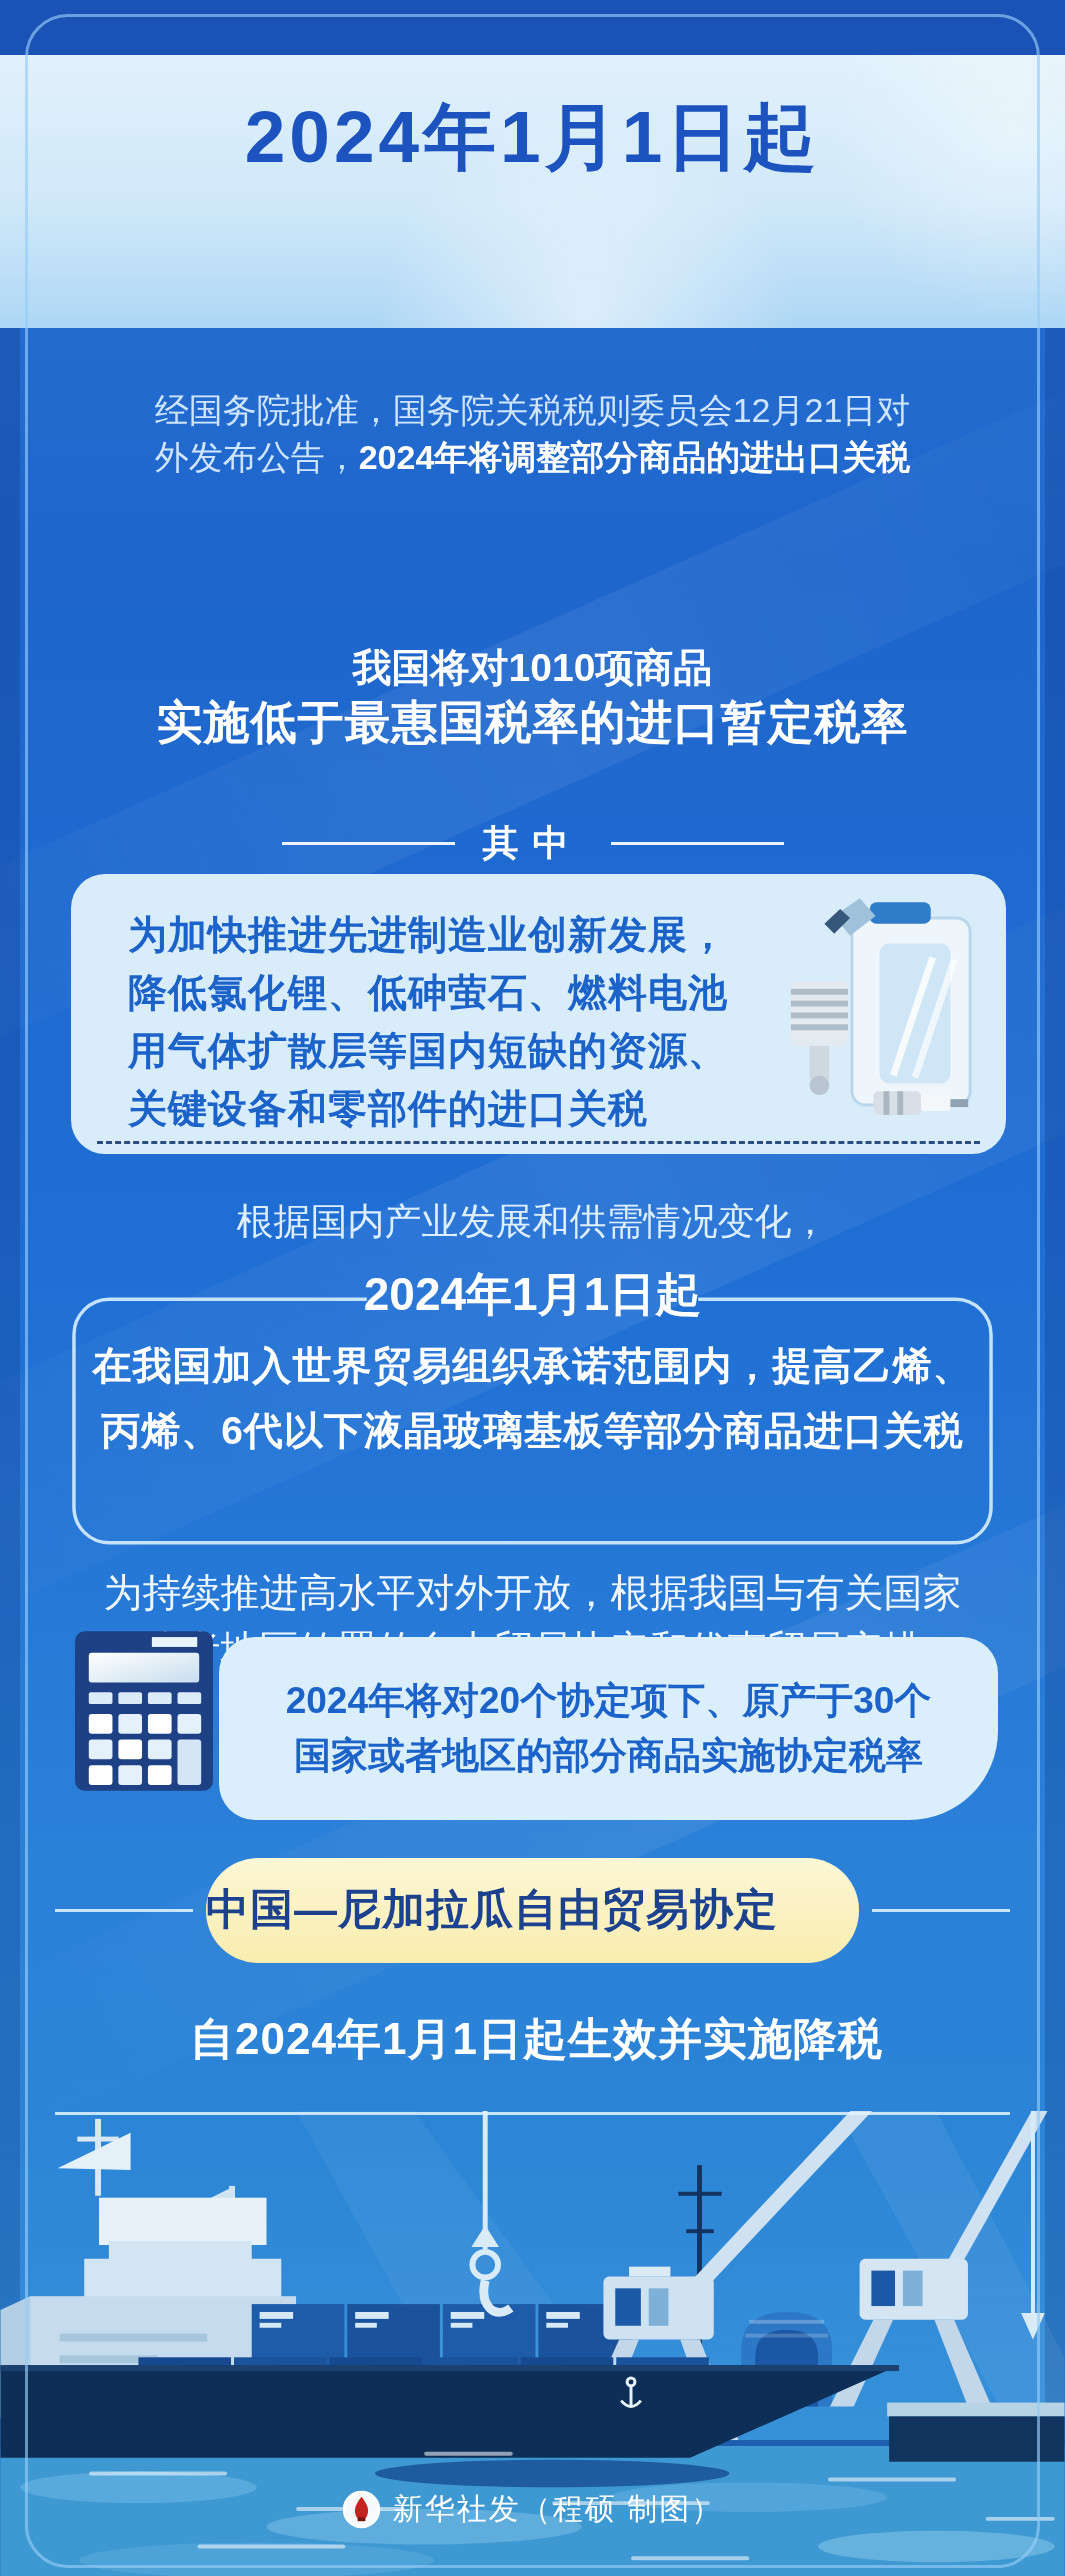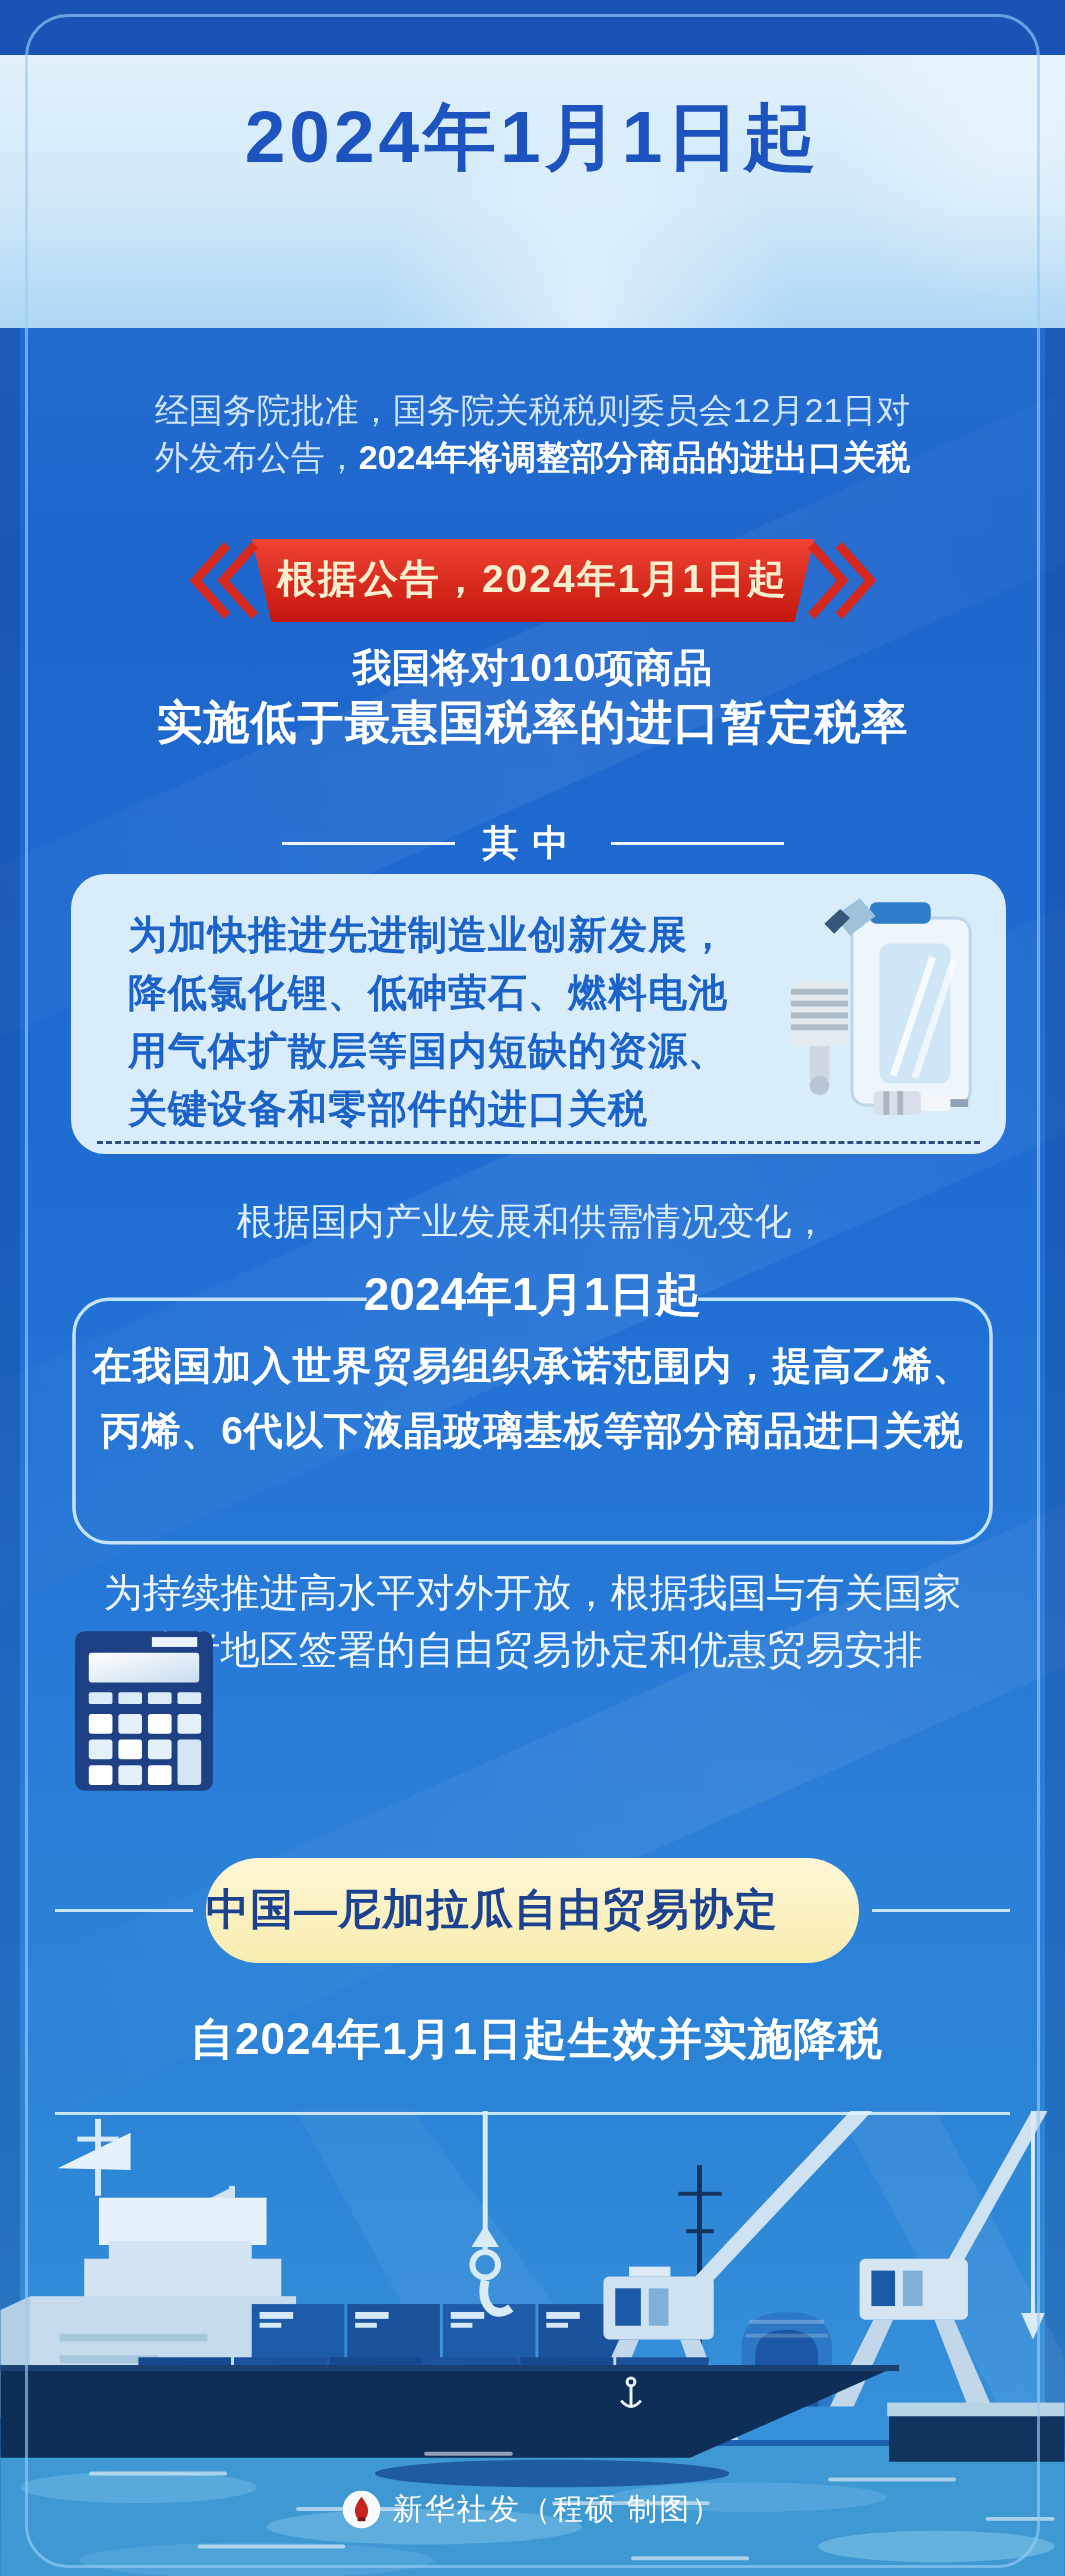--- a/index.html
+++ b/index.html
@@ -96,36 +96,20 @@
   <div class="edge-strip left"></div>
   <div class="edge-strip right"></div>
 
   <div class="intro">
     <div><span>经国务院批准，国务院关税税则委员会12月21日对</span></div>
     <div>
       <span>外发布公告，</span><span class="bold">2024年将调整部分商品的进出口关税</span>
     </div>
   </div>
 
-  <div class="ribbon">
-    <svg width="750" height="95" viewBox="0 0 760 96">
-      <defs>
-        <linearGradient id="rg" x1="0" y1="0" x2="0" y2="1">
-          <stop offset="0" stop-color="#ef4434"></stop>
-            <stop offset="1" stop-color="#c3160e"></stop>
-        </linearGradient>
-      </defs>
-      <polygon points="95,6 665,6 645,90 115,90" fill="url(#rg)"></polygon>
-      <path d="M70,12 L38,48 L70,84" fill="none" stroke="#d6281c" stroke-width="9"></path>
-      <path d="M98,12 L66,48 L98,84" fill="none" stroke="#d6281c" stroke-width="9"></path>
-      <path d="M690,12 L722,48 L690,84" fill="none" stroke="#d6281c" stroke-width="9"></path>
-      <path d="M662,12 L694,48 L662,84" fill="none" stroke="#d6281c" stroke-width="9"></path>
-    </svg>
-    <div class="ribbon-text">根据公告，2024年1月1日起</div>
-  </div>
 
   <div class="stmt1">我国将对1010项商品</div>
   <div class="stmt2">实施低于最惠国税率的进口暂定税率</div>
 
   <div class="divider">
     <div class="line"></div>
     <div class="label">其中</div>
     <div class="line"></div>
   </div>
 
@@ -195,20 +179,26 @@
     <rect x="104" y="84" width="24" height="20" rx="3" fill="#e4f0fa"></rect>
     <rect x="14" y="110" width="24" height="20" rx="3" fill="#e4f0fa"></rect>
     <rect x="44" y="110" width="24" height="20" rx="3" fill="#ffffff"></rect>
     <rect x="74" y="110" width="24" height="20" rx="3" fill="#e4f0fa"></rect>
     <rect x="14" y="136" width="24" height="20" rx="3" fill="#ffffff"></rect>
     <rect x="44" y="136" width="24" height="20" rx="3" fill="#e4f0fa"></rect>
     <rect x="74" y="136" width="24" height="20" rx="3" fill="#ffffff"></rect>
     <rect x="104" y="110" width="24" height="46" rx="3" fill="#d4e6f5"></rect>
   </svg>
 
+  <div class="calc-box">
+    <div class="calc-box-text">
+      <div>2024年将对20个协定项下、原产于30个</div>
+      <div>国家或者地区的部分商品实施协定税率</div>
+    </div>
+  </div>
 
   <div class="pill-line left"></div>
   <div class="pill-line right"></div>
   <div class="pill">
     <div class="pill-text">中国—尼加拉瓜自由贸易协定</div>
   </div>
   <div class="note">自2024年1月1日起生效并实施降税</div>
   <div class="thin-line"></div>
 
   <svg class="port" width="1065" height="465" viewBox="0 0 1080 472">

